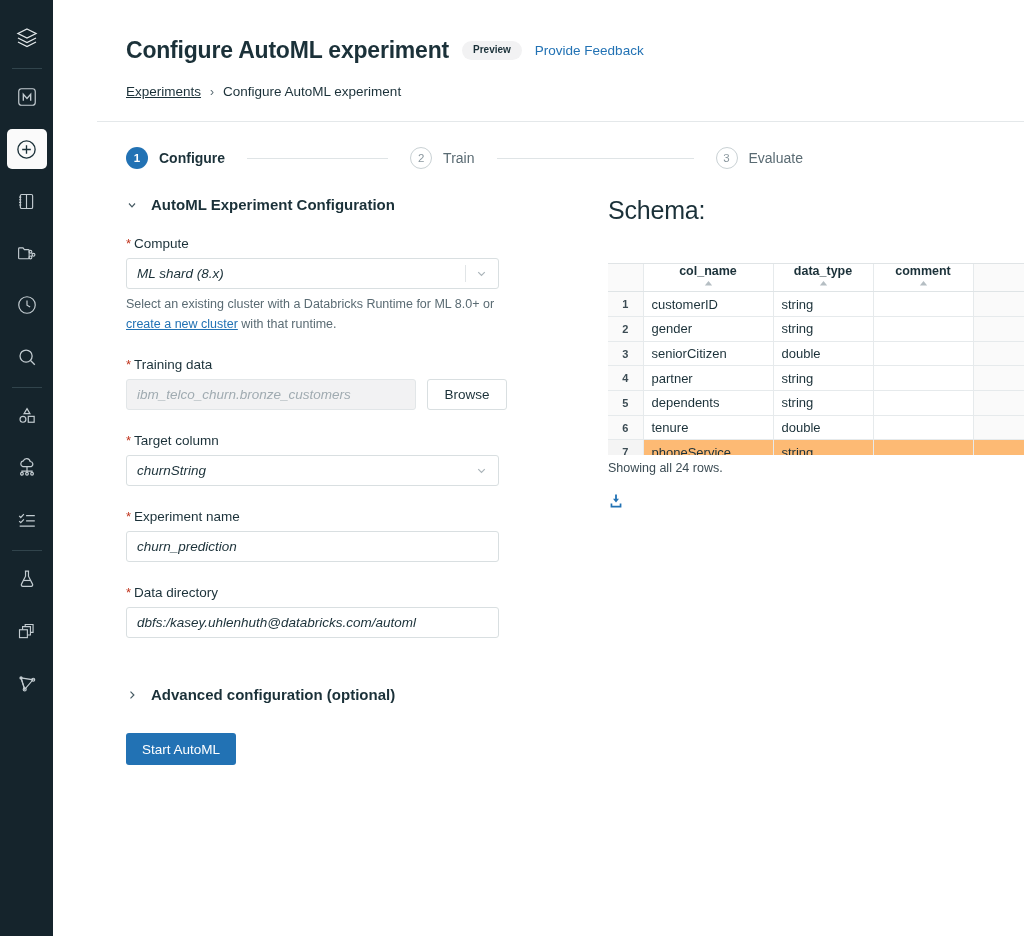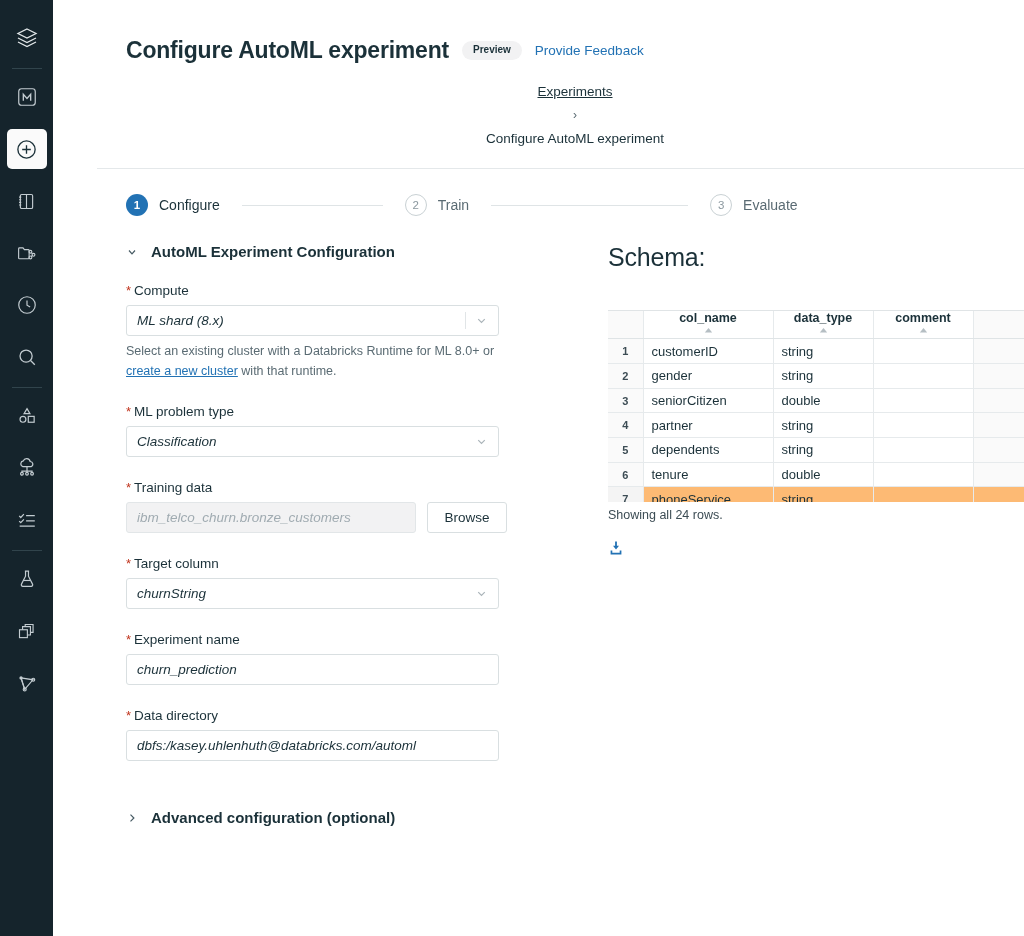--- a/index.html
+++ b/index.html
@@ -49,39 +49,39 @@
   .preview-badge {
     background: #f2f2f3; color: #1b3139;
     font-size: 10px; font-weight: bold;
     padding: 4px 11px 5px; border-radius: 11px;
     line-height: 1;
   }
   .feedback-link {
     color: #2272b4; font-size: 13.5px; text-decoration: none;
   }
 
-  .breadcrumb { display: flex; align-items: center; gap: 9px; margin-top: 21px; font-size: 13.5px; flex-direction: column; }
+  .breadcrumb { display: flex; align-items: center; gap: 9px; margin-top: 21px; font-size: 13.5px; }
   .breadcrumb .crumb-link { color: #1b3139; text-decoration: underline; }
   .breadcrumb .crumb-sep { color: #5a6b73; font-size: 12px; }
   .breadcrumb .crumb-current { color: #1b3139; }
 
   .hrule { height: 1px; background: #e4e8ea; margin: 22px 0 0 0; width: 971px; margin-left: -29px; }
 
   
   .stepper { display: flex; align-items: center; margin-top: 25px; }
   .step { display: flex; align-items: center; gap: 11px; }
   .step-circle {
     width: 22px; height: 22px; border-radius: 50%;
     display: flex; align-items: center; justify-content: center;
     font-size: 11.5px; line-height: 1;
   }
   .step-circle.done { background: #2272b4; color: #fff; font-weight: bold; }
   .step-circle.todo { border: 1px solid #c9d1d4; color: #8a979e; background: #fff; }
   .step-label { font-size: 14px; color: #1b3139; }
-  .step-label.current { font-weight: normal; }
+  .step-label.current { font-weight: bold; }
   .step-label.muted { color: #5a6b73; }
   .step-line { height: 1px; background: #dfe4e6; flex: 0 0 auto; }
 
   
   .body-cols { display: flex; margin-top: 27px; }
   .col-left { width: 425px; flex: 0 0 425px; }
   .col-right { flex: 1 1 auto; padding-left: 57px; }
 
   .section-header {
     display: flex; align-items: center; gap: 13px;
@@ -343,33 +343,20 @@
                   <path d="M4 6.3 L8 10.3 L12 6.3"></path>
                 </svg>
               </span>
             </div>
             <div class="helper">
               <span>Select an existing cluster with a Databricks Runtime for ML 8.0+ or </span><a href="#">create a new cluster</a><span> with that runtime.</span>
             </div>
           </div>
 
           
-          <div class="field">
-            <div class="field-label">
-              <span class="req">*</span><span>ML problem type</span>
-            </div>
-            <div class="control">
-              <span class="value">Classification</span>
-              <span class="chev">
-                <svg width="13" height="13" viewBox="0 0 16 16" fill="none" stroke="currentColor" stroke-width="1.5">
-                  <path d="M4 6.3 L8 10.3 L12 6.3"></path>
-                </svg>
-              </span>
-            </div>
-          </div>
 
           
           <div class="field">
             <div class="field-label">
               <span class="req">*</span><span>Training data</span>
             </div>
             <div class="row-inline">
               <div class="control short disabled">
                 <span class="value">ibm_telco_churn.bronze_customers</span>
               </div>

